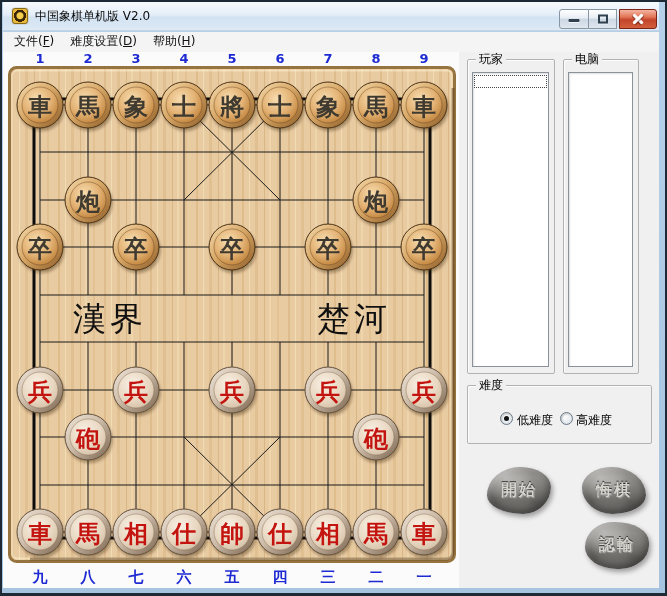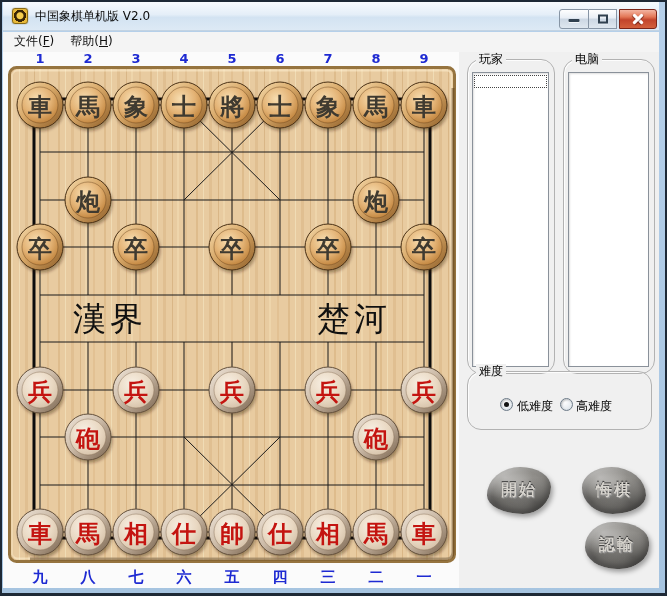--- a/index.html
+++ b/index.html
@@ -32,25 +32,25 @@
   .menu-item .mkey { text-decoration:underline; }
 
   
   .client { position:absolute; left:1px; top:50px; right:6px; bottom:5px; background:#f0f0f0; }
   .board-strip { position:absolute; left:0; top:0; width:456px; height:100%; background:#fbfbfb; }
   .colnum { position:absolute; top:-1px; transform:translateX(-50%); font-size:13px; font-weight:bold; color:#1e2ad2; }
   .rownum { position:absolute; top:516px; transform:translateX(-50%); font-size:15px; font-weight:bold; color:#1e2ad2; }
   .board-wrap { position:absolute; left:5px; top:14px; width:448px; height:497px; }
 
   
-  .groupbox { position:absolute; border:1px solid #b2b2b2; border-radius:14px; box-shadow:inset 1px 1px 0 rgba(255,255,255,.85); }
+  .groupbox { position:absolute; border:1px solid #b2b2b2; border-radius:2px; box-shadow:inset 1px 1px 0 rgba(255,255,255,.85); }
   .gb-label { position:absolute; top:-8px; left:8px; padding:0 3px; background:#f0f0f0; font-size:12px; color:#000; line-height:14px; }
   #group-player   { left:464px; top:7px;   width:88px;  height:315px; }
-  #group-computer { left:560px; top:7px;   width:92px;  height:315px; }
-  #group-diff     { left:464px; top:319px; width:185px; height:59px;text-align:right; }
+  #group-computer { left:560px; top:7px;   width:76px;  height:315px; }
+  #group-diff     { left:464px; top:333px; width:185px; height:59px;text-align:right; }
   .listbox { position:absolute; left:4px; top:12px; right:5px; bottom:6px; background:#fff; border:1px solid #8a919a; box-shadow:inset 1px 1px 2px rgba(0,0,0,.13); }
   .focus-rect { margin:2px 1px; height:13px; border:1px dotted #444; }
 
   
   .radio { position:absolute; width:13px; height:13px; border-radius:50%; border:1px solid #6d7b88;
     background:radial-gradient(circle at 35% 30%, #fff, #e7ecf0 60%, #ccd6de); box-shadow:inset 1px 1px 2px rgba(0,0,0,.22); }
   .radio.checked::after { content:""; position:absolute; left:3px; top:3px; width:5px; height:5px; border-radius:50%; background:#111; }
   .radio-label { position:absolute; font-size:12px; color:#000; }
   #radio-low  { left:32px;  top:26px; }
   #label-low  { left:49px;  top:26px; }
@@ -91,20 +91,21 @@
       </div>
       <div class="winbtn winbtn-close">
         <span class="glyph-x x1"></span>
         <span class="glyph-x x2"></span>
       </div>
     </div>
   </div>
 
   <div class="menubar" id="menubar">
       <div class="menu-item"><span>文件(</span><span class="mkey">F</span><span>)</span></div>
+      <div class="menu-item"><span>难度设置(</span><span class="mkey">D</span><span>)</span></div>
       <div class="menu-item"><span>帮助(</span><span class="mkey">H</span><span>)</span></div>
     </div>
 
   <div class="client">
     <div class="board-strip">
       <div id="topnums">
           <span class="colnum" style="left: 37px;">1</span>
           <span class="colnum" style="left: 85px;">2</span>
           <span class="colnum" style="left: 133px;">3</span>
           <span class="colnum" style="left: 181px;">4</span>

